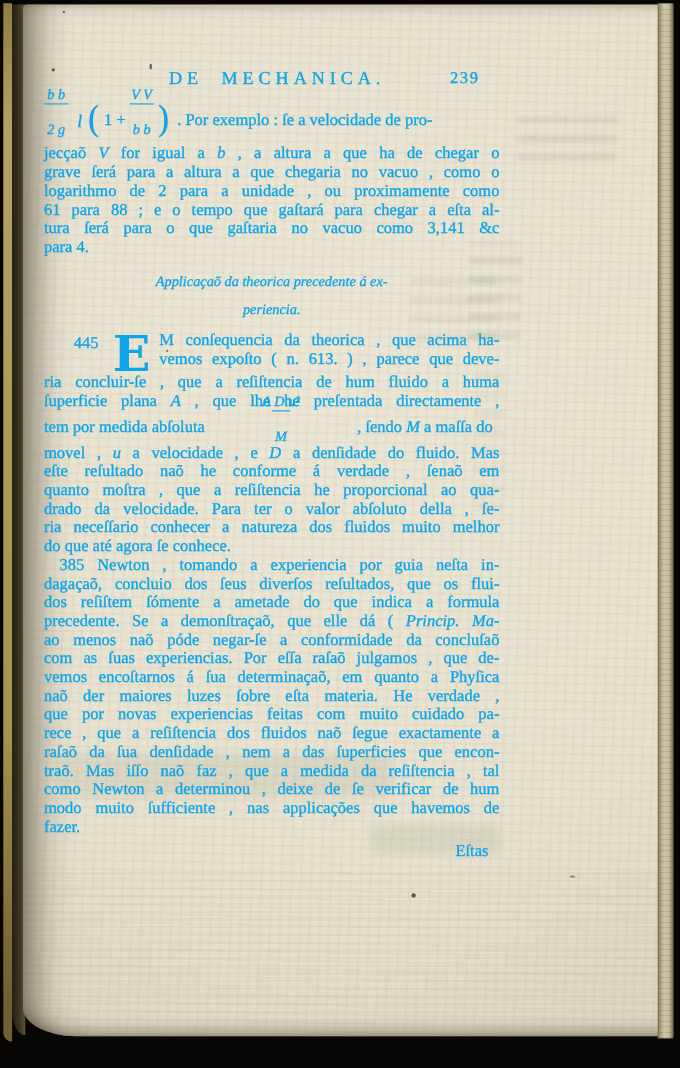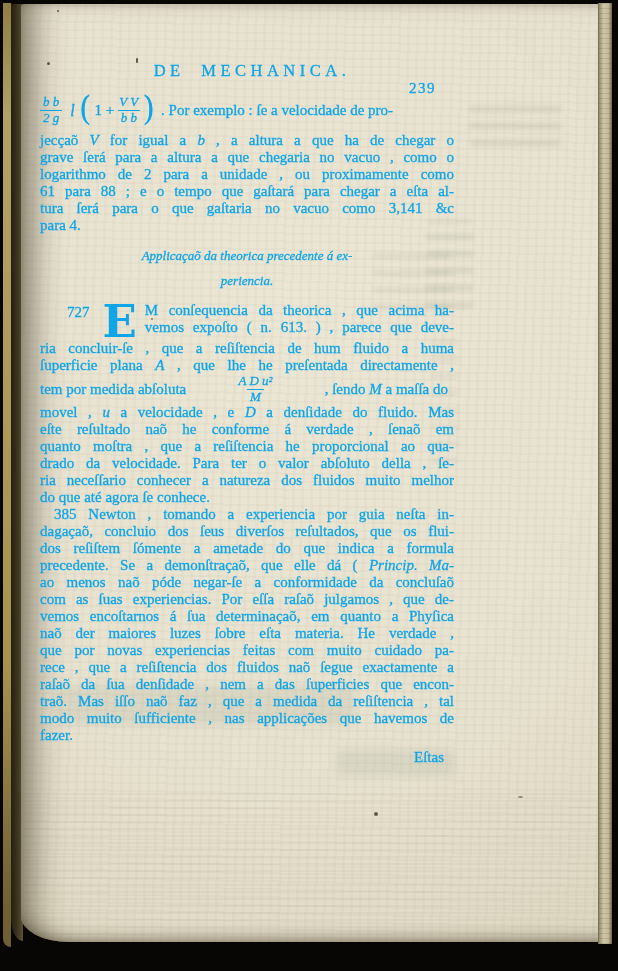--- a/index.html
+++ b/index.html
@@ -65,26 +65,26 @@
   }
   .tline{text-align:justify;text-align-last:justify;}
   .tline.nj{text-align-last:left;}
   .tline.ind{text-indent:14px;}
   i{font-style:italic;}
   .hdr{position:relative;height:24px;}
   .hdr .title{
     display:block;text-align:center;font-size:16.5px;letter-spacing:4.5px;word-spacing:8px;
     padding-left:10px;
   }
-  .hdr .pagenum{position:absolute;right:18px;top:18px;font-size:15px;letter-spacing:1.5px;}
+  .hdr .pagenum{position:absolute;right:18px;top:1px;font-size:15px;letter-spacing:1.5px;}
   
   .f-row{display:flex;align-items:center;height:44px;margin-top:2px;}
   .frac{display:inline-flex;flex-direction:column;align-items:center;font-size:13px;line-height:1.12;font-style:italic;}
   .frac .fn{padding:0 3px;}
-  .frac .fd{border-top:1px solid currentColor;padding:0 3px;font-family:Liberation Serif, serif;}
+  .frac .fd{border-top:1px solid currentColor;padding:16px 3px;font-family:Liberation Serif, serif;}
   .ffunc{font-style:italic;margin:0 3px 0 8px;font-size:16px;}
   .bigp{font-size:33px;font-weight:normal;line-height:1;position:relative;top:-2px;margin:0 1px;font-family:"DejaVu Serif",serif;-webkit-text-stroke:0;}
   .fterm{margin:0 2px;}
   .ftail{margin-left:5px;white-space:nowrap;}
   .f-row2{display:flex;align-items:center;justify-content:space-between;height:30px;padding-right:6px;}
   
   .sec-head{margin-top:9px;font-style:italic;font-size:13px;line-height:25px;}
   .sec-head .tline{text-align:center;text-align-last:center;}
   
   .p384{margin-top:9px;}
@@ -154,21 +154,21 @@
       <div class="tline nj">para 4.</div>
     </div>
 
   <div class="sec-head">
       <div class="tline">Applicaçaõ da theorica precedente á ex-</div>
       <div class="tline nj">periencia.</div>
     </div>
 
   <div class="p384">
     <div class="p384-top">
-      <span class="pnum">727</span>
+      <span class="pnum">445</span>
       <span class="dropcap">E</span>
       <div class="headlines">
           <div class="tline">M conſequencia da theorica , que acima ha-</div>
           <div class="tline">vemos expoſto ( n. 613. ) , parece que deve-</div>
         </div>
     </div>
     <div>
         <div class="tline">ria concluir-ſe , que a reſiſtencia de hum fluido a huma</div>
         <div class="tline">ſuperficie plana <i>A</i> , que lhe he preſentada directamente ,</div>
       </div>
@@ -196,19 +196,20 @@
       <div class="tline">dos reſiſtem ſómente a ametade do que indica a formula</div>
       <div class="tline">precedente. Se a demonſtraçaõ, que elle dá ( <i>Princip. Ma-</i></div>
       <div class="tline">ao menos naõ póde negar-ſe a conformidade da concluſaõ</div>
       <div class="tline">com as ſuas experiencias. Por eſſa raſaõ julgamos , que de-</div>
       <div class="tline">vemos encoſtarnos á ſua determinaçaõ, em quanto a Phyſica</div>
       <div class="tline">naõ der maiores luzes ſobre eſta materia. He verdade ,</div>
       <div class="tline">que por novas experiencias feitas com muito cuidado pa-</div>
       <div class="tline">rece , que a reſiſtencia dos fluidos naõ ſegue exactamente a</div>
       <div class="tline">raſaõ da ſua denſidade , nem a das ſuperficies que encon-</div>
       <div class="tline">traõ. Mas iſſo naõ faz , que a medida da reſiſtencia , tal</div>
+      <div class="tline">como Newton a determinou , deixe de ſe verificar de hum</div>
       <div class="tline">modo muito ſufficiente , nas applicações que havemos de</div>
       <div class="tline nj">fazer.</div>
     </div>
 
   <div class="catchword">Eſtas</div>
 
 </div>
 
 </body></html>

